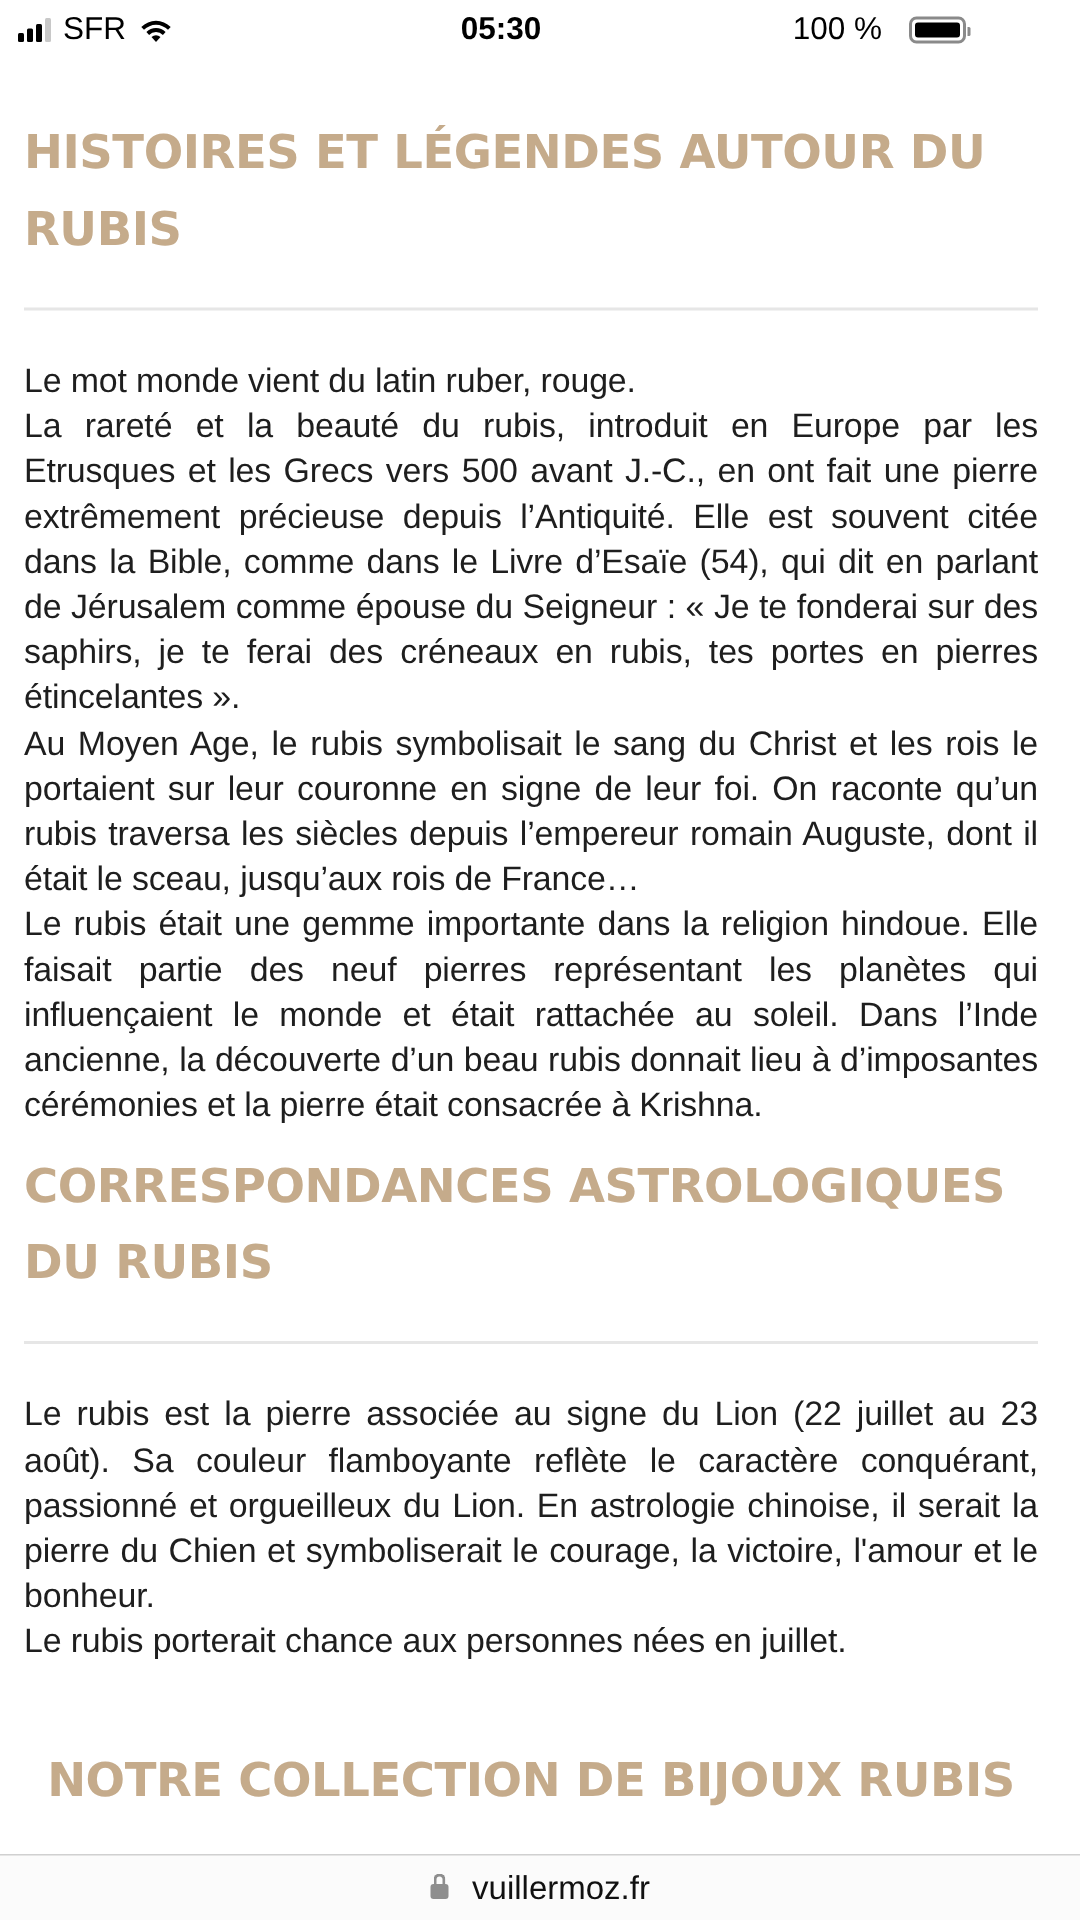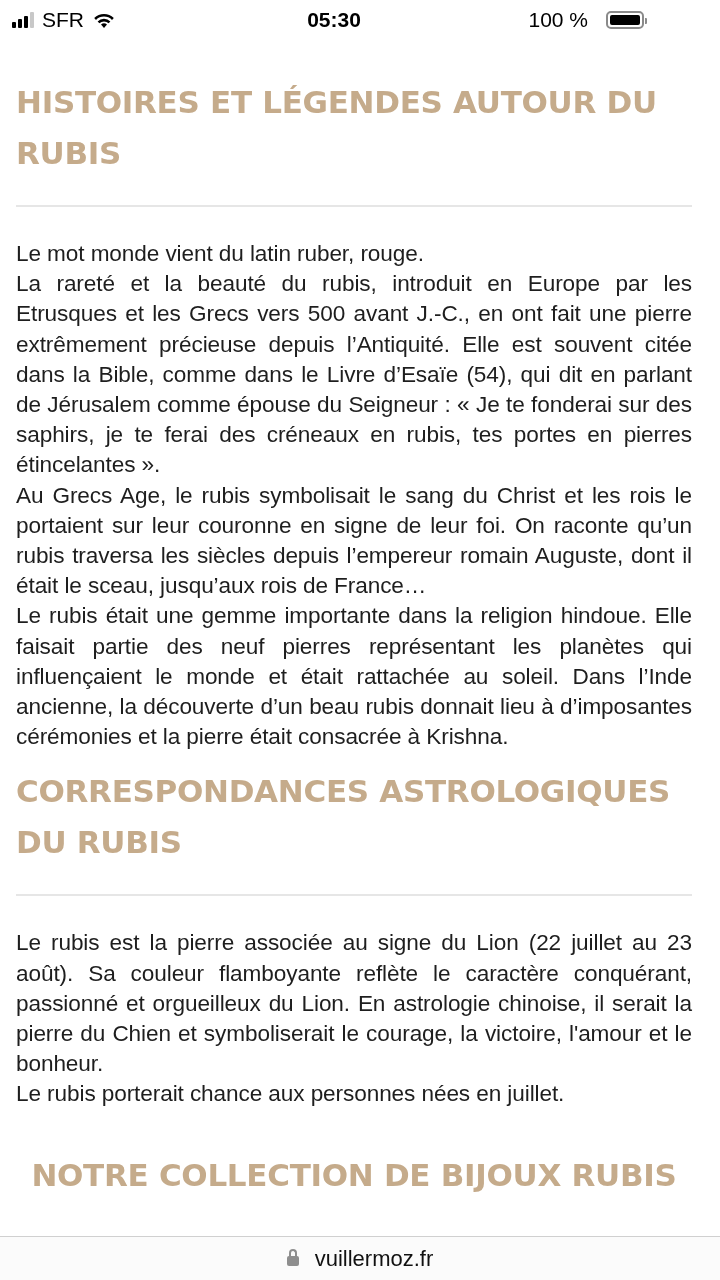--- a/index.html
+++ b/index.html
@@ -33,21 +33,21 @@
     }
     .title-1 { margin-top: 36px; }
     .divider { height: 2px; background: #e6e6e6; margin: 26px 0 32px 0; }
     .para {
       font-family: "Liberation Sans", sans-serif; font-size: 22.6px; line-height: 30.2px;
       color: #1e1e1e; text-align: justify; letter-spacing: -0.1px;
     }
     .para p { margin: 0; }
     .para p.last-line { text-align: left; }
     .title-2 { margin-top: 14px; }
-    .title-3 { margin-top: 40px; text-align: center; }
+    .title-3 { margin-top: 52px; text-align: center; }
 
     .url-bar {
       position: absolute; left: 0; top: 1236px; width: 720px; height: 44px;
       background: #fbfbfb; border-top: 1px solid #d0d0d0; z-index: 3;
       display: flex; align-items: center; justify-content: center; gap: 16px;
       font-family: "Liberation Sans", sans-serif; font-size: 22px; color: #111;
     }
     .lock { position: relative; width: 12px; height: 14px; margin-top: 4px; }
     .lock .shackle { position: absolute; left: 2px; top: -5px; width: 8px; height: 8px; border: 2px solid #8e8e8e; border-bottom: none; border-radius: 4px 4px 0 0; }
     .lock .body { position: absolute; left: 0; top: 2px; width: 12px; height: 10px; background: #8e8e8e; border-radius: 2px; }
@@ -78,21 +78,21 @@
       </div>
   </div>
 </div>
 
 <div class="content">
   <h2 class="section-title title-1">HISTOIRES ET LÉGENDES AUTOUR DU RUBIS</h2>
   <div class="divider"></div>
   <div class="para">
     <p class="last-line">Le mot monde vient du latin ruber, rouge.</p>
     <p>La rareté et la beauté du rubis, introduit en Europe par les Etrusques et les Grecs vers 500 avant J.-C., en ont fait une pierre extrêmement précieuse depuis l’Antiquité. Elle est souvent citée dans la Bible, comme dans le Livre d’Esaïe (54), qui dit en parlant de Jérusalem comme épouse du Seigneur : « Je te fonderai sur des saphirs, je te ferai des créneaux en rubis, tes portes en pierres étincelantes ».</p>
-    <p>Au Grecs Age, le rubis symbolisait le sang du Christ et les rois le portaient sur leur couronne en signe de leur foi. On raconte qu’un rubis traversa les siècles depuis l’empereur romain Auguste, dont il était le sceau, jusqu’aux rois de France…</p>
+    <p>Au Moyen Age, le rubis symbolisait le sang du Christ et les rois le portaient sur leur couronne en signe de leur foi. On raconte qu’un rubis traversa les siècles depuis l’empereur romain Auguste, dont il était le sceau, jusqu’aux rois de France…</p>
     <p>Le rubis était une gemme importante dans la religion hindoue. Elle faisait partie des neuf pierres représentant les planètes qui influençaient le monde et était rattachée au soleil. Dans l’Inde ancienne, la découverte d’un beau rubis donnait lieu à d’imposantes cérémonies et la pierre était consacrée à Krishna.</p>
   </div>
 
   <h2 class="section-title title-2">CORRESPONDANCES ASTROLOGIQUES DU RUBIS</h2>
   <div class="divider"></div>
   <div class="para">
     <p>Le rubis est la pierre associée au signe du Lion (22 juillet au 23 août). Sa couleur flamboyante reflète le caractère conquérant, passionné et orgueilleux du Lion. En astrologie chinoise, il serait la pierre du Chien et symboliserait le courage, la victoire, l'amour et le bonheur.</p>
     <p class="last-line">Le rubis porterait chance aux personnes nées en juillet.</p>
   </div>
 

